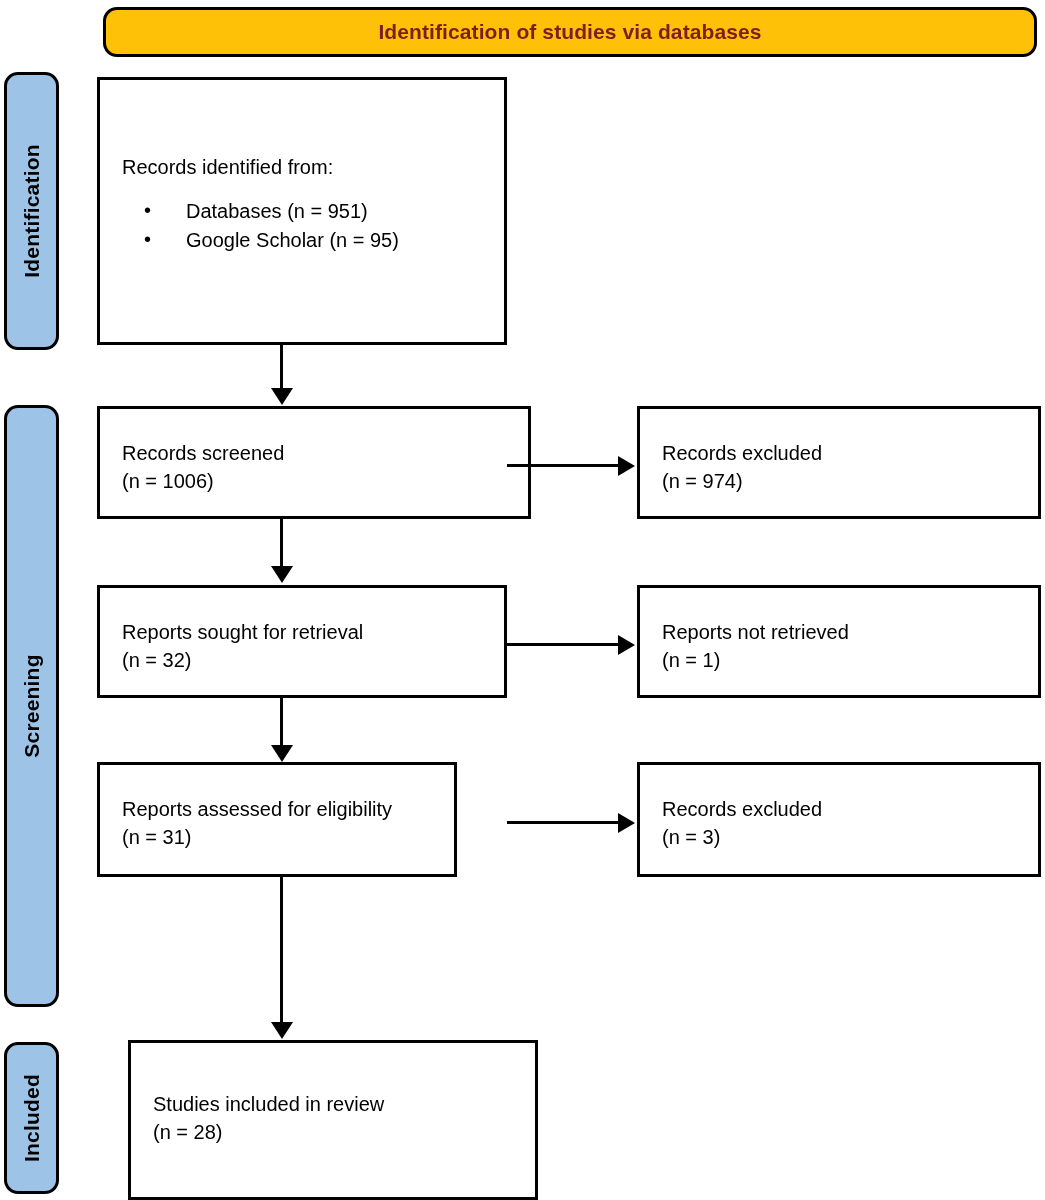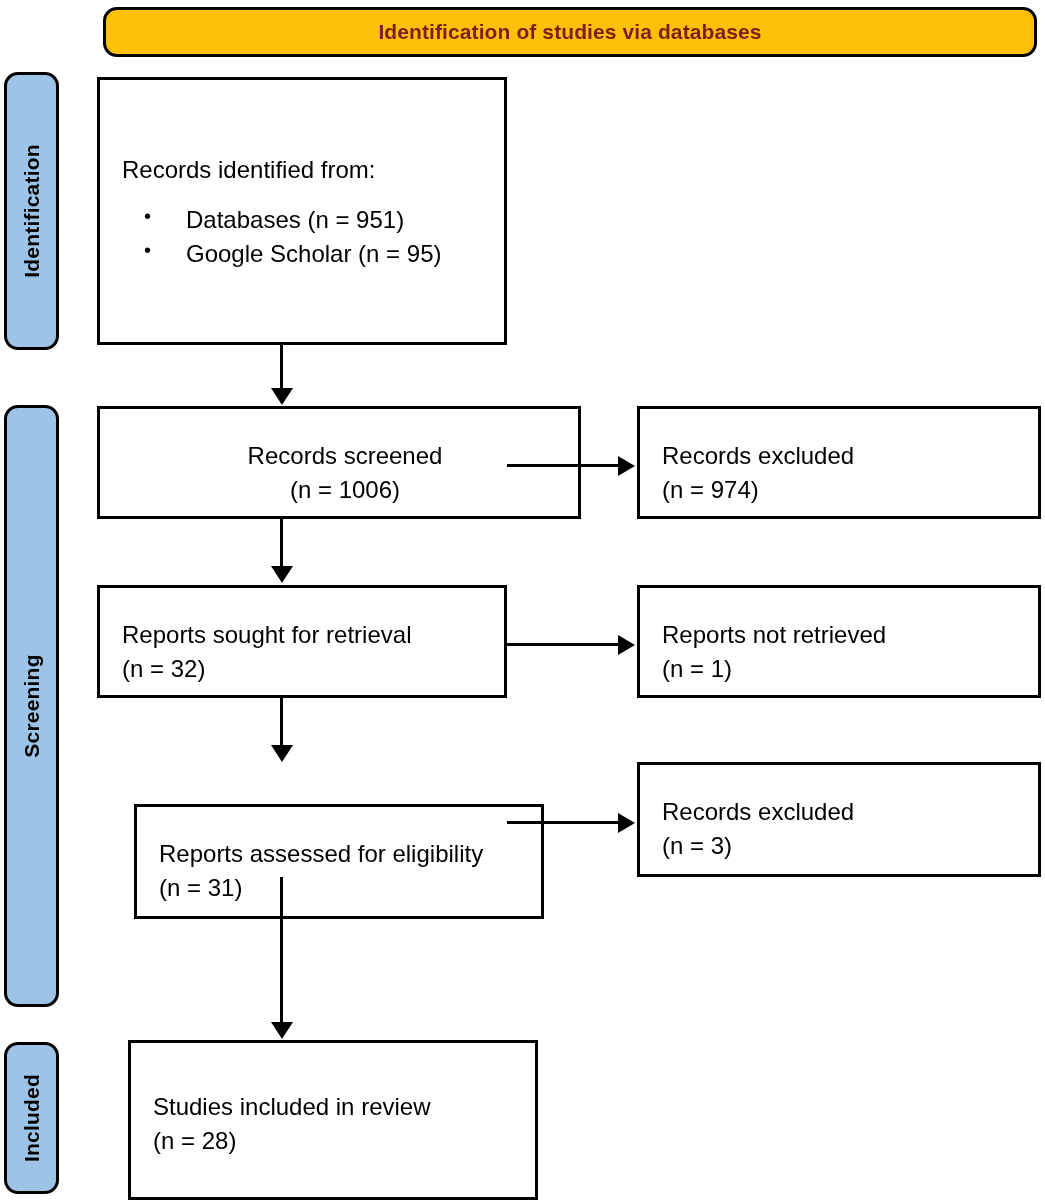--- a/index.html
+++ b/index.html
@@ -63,21 +63,21 @@
     box-sizing: border-box;
     background: #ffffff;
     border: 3px solid #000000;
     border-radius: 0;
     padding: 0;
   }
   .node-inner {
     position: absolute;
     left: 22px;
     right: 10px;
-    font-size: 24px;
+    font-size: 20px;
     color: #000000;
     line-height: 1.42;
   }
   .node-inner .line {
     white-space: nowrap;
   }
   .node-list {
     list-style: none;
     margin: 16px;
     padding: 0;
@@ -145,21 +145,21 @@
       <ul class="node-list">
         <li>Databases (n = 951)</li>
         <li>Google Scholar (n = 95)</li>
       </ul>
     </div>
   </div>
 
   <div class="conn conn-v" style="left:280px; top:345px; height:45px;"></div>
   <div class="arrowhead arrow-down" style="left:271px; top:388px;"></div>
 
-  <div class="node-box" style="left:97px; top:406px; width:484px; height:113px;text-align:center;">
+  <div class="node-box" style="left:97px; top:406px; width:434px; height:113px;">
     <div class="node-inner" style="top:30px;">
       <div class="line">Records screened</div>
       <div class="line">(n = 1006)</div>
     </div>
   </div>
 
   <div class="conn conn-h" style="left:507px; top:464px; width:113px;"></div>
   <div class="arrowhead arrow-right" style="left:618px; top:456px;"></div>
 
   <div class="node-box" style="left:637px; top:406px; width:404px; height:113px;">
@@ -185,21 +185,21 @@
   <div class="node-box" style="left:637px; top:585px; width:404px; height:113px;">
     <div class="node-inner" style="top:30px;">
       <div class="line">Reports not retrieved</div>
       <div class="line">(n = 1)</div>
     </div>
   </div>
 
   <div class="conn conn-v" style="left:280px; top:698px; height:50px;"></div>
   <div class="arrowhead arrow-down" style="left:271px; top:745px;"></div>
 
-  <div class="node-box" style="left:97px; top:804px; width:410px; height:115px;margin-left:37px;">
+  <div class="node-box" style="left:97px; top:762px; width:360px; height:115px;">
     <div class="node-inner" style="top:30px;">
       <div class="line">Reports assessed for eligibility</div>
       <div class="line">(n = 31)</div>
     </div>
   </div>
 
   <div class="conn conn-h" style="left:507px; top:821px; width:113px;"></div>
   <div class="arrowhead arrow-right" style="left:618px; top:813px;"></div>
 
   <div class="node-box" style="left:637px; top:762px; width:404px; height:115px;">

